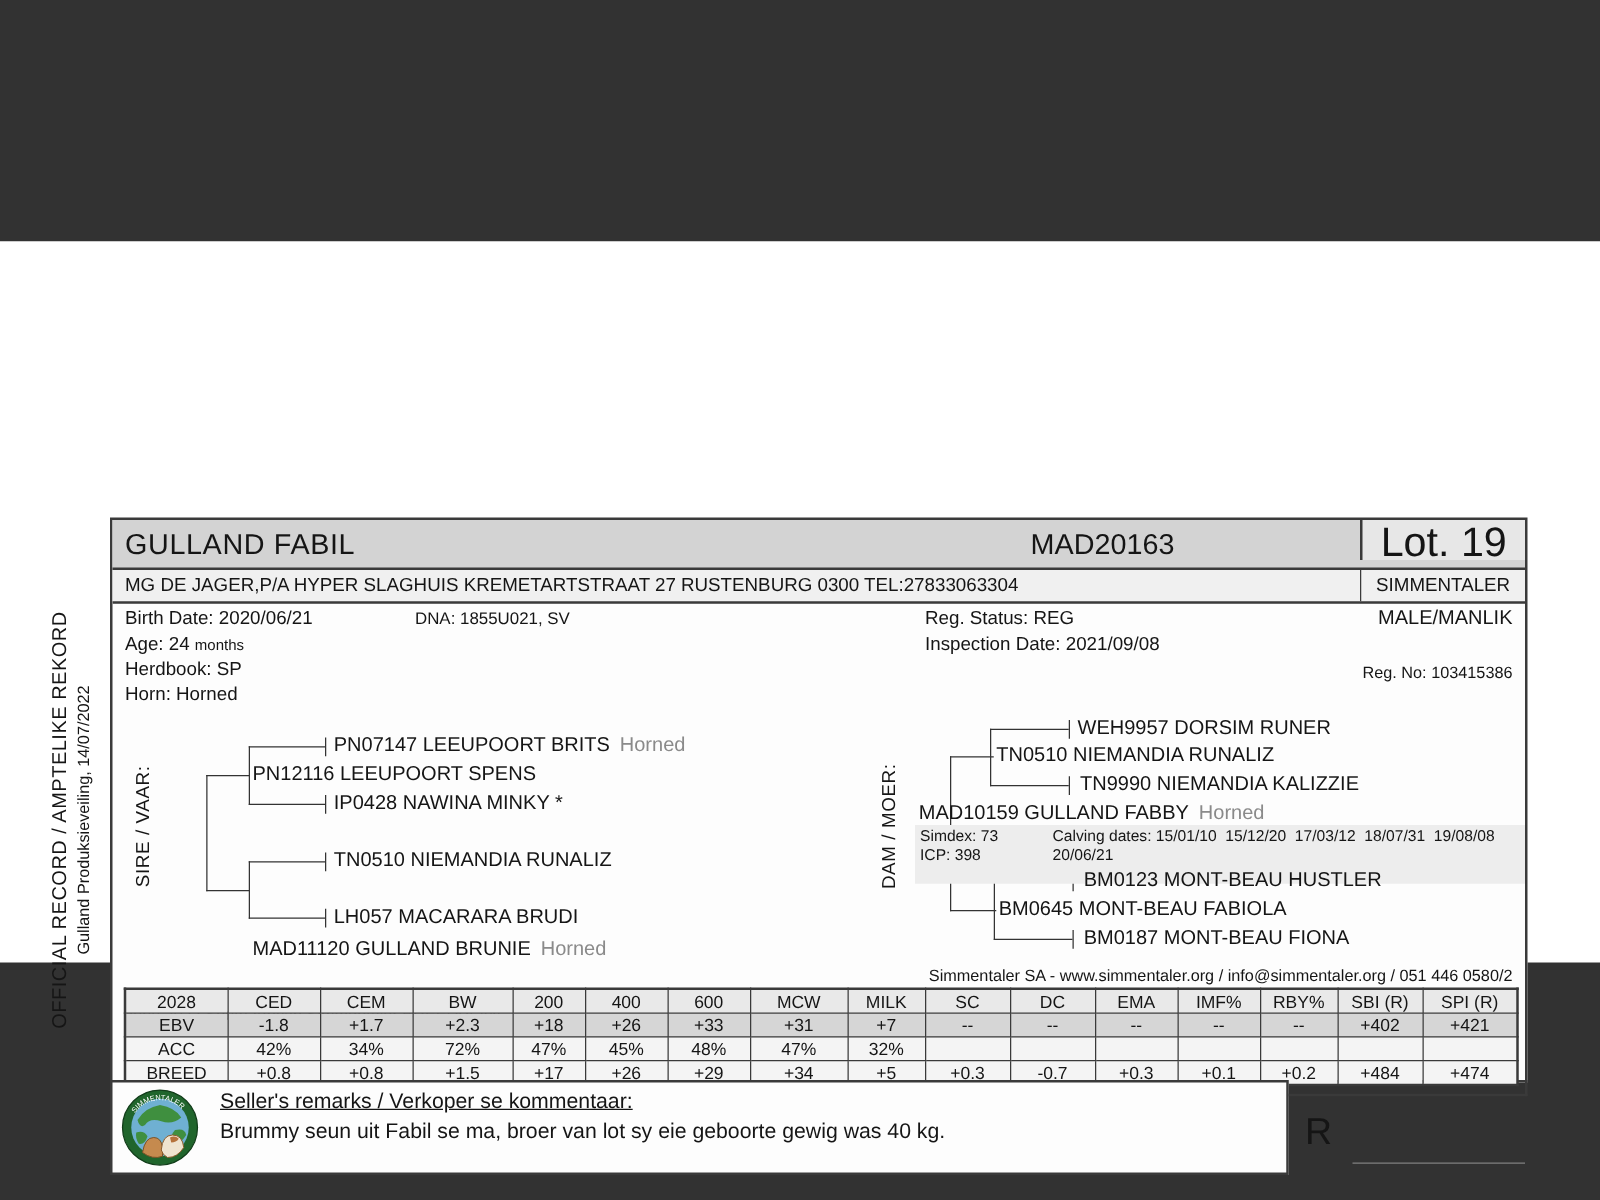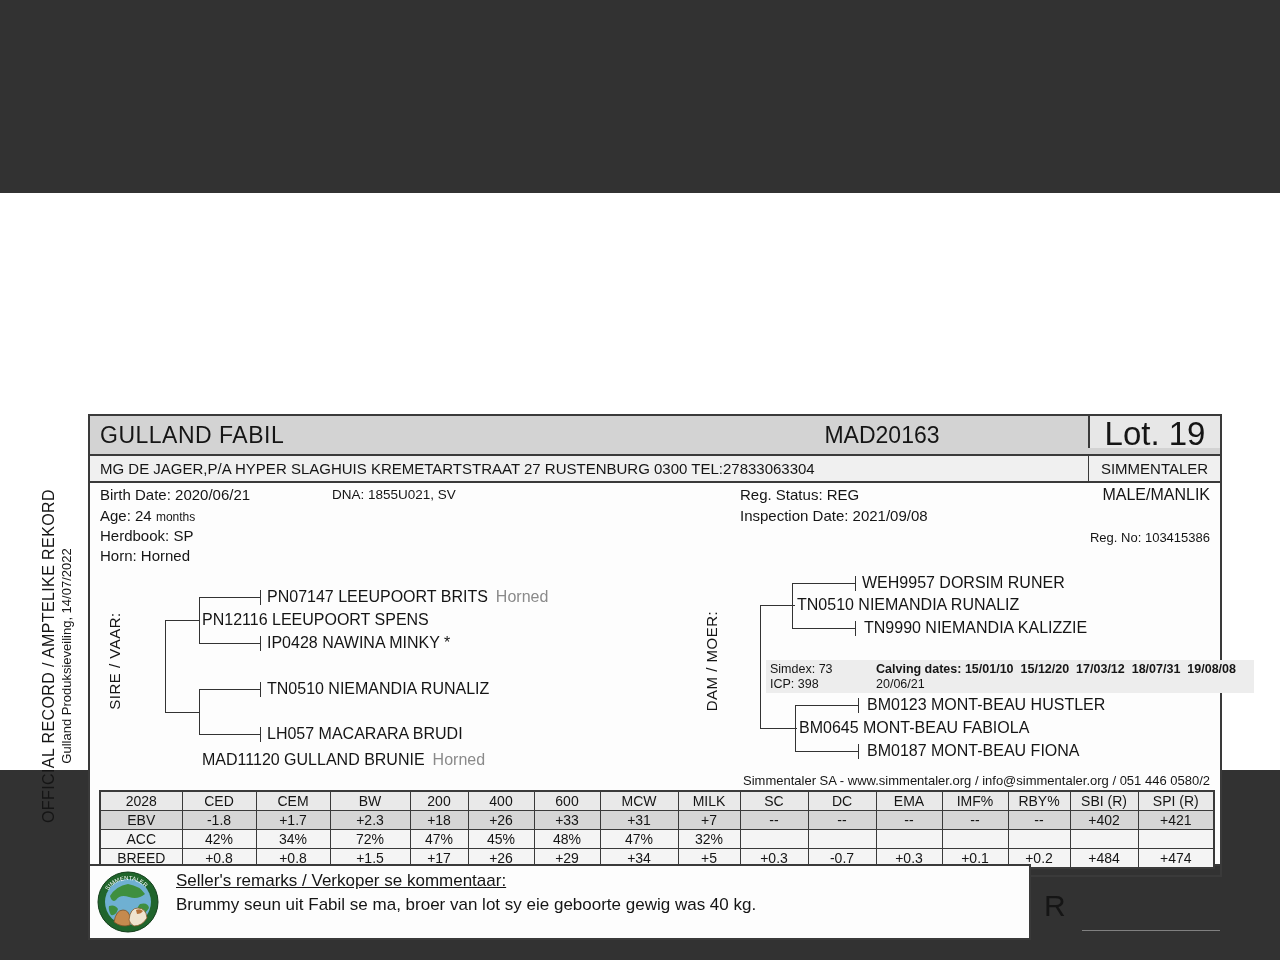--- a/index.html
+++ b/index.html
@@ -33,21 +33,21 @@
   .fld{position:absolute;font-size:15px;white-space:nowrap;}
   .fld.small{font-size:13.5px;}
   .unit{font-size:12px;}
 
   
   .ped-row{position:absolute;font-size:16px;line-height:18px;white-space:nowrap;}
   .horn{color:#8a8a8a;margin-left:8px;}
   .pline{position:absolute;background:#333;}
   .vlab{position:absolute;width:116px;height:18px;transform:rotate(-90deg);
     text-align:center;font-size:15px;letter-spacing:.5px;}
-  .dam-strip{position:absolute;left:642px;top:244px;width:488px;height:33px;background:#ededed;margin-left:34px;}
+  .dam-strip{position:absolute;left:642px;top:244px;width:488px;height:47px;background:#ededed;}
   .strip-txt{position:absolute;font-size:12.5px;white-space:pre;}
 
   
   .cap{position:absolute;top:357px;font-size:13px;white-space:nowrap;}
   table.ebv{position:absolute;left:9px;top:374px;width:1116px;border-collapse:collapse;
     table-layout:fixed;border:2px solid #3a3a3a;}
   table.ebv td{border:1px solid #3a3a3a;text-align:center;font-size:14px;height:18px;padding:0;}
   tr.hdr td{background:#e9e9e9;}
   tr.ebv-row td{background:#d6d6d6;}
   tr.acc-row td,tr.breed-row td{background:#f4f4f4;}
@@ -176,25 +176,28 @@
 
     <div class="ped-row" style="left:772px;top:158px;">
       <span>WEH9957 DORSIM RUNER</span><span class="horn"></span>
     </div>
     <div class="ped-row" style="left:707px;top:180px;">
       <span>TN0510 NIEMANDIA RUNALIZ</span><span class="horn"></span>
     </div>
     <div class="ped-row" style="left:774px;top:203px;">
       <span>TN9990 NIEMANDIA KALIZZIE</span><span class="horn"></span>
     </div>
+    <div class="ped-row" style="left:645px;top:226px;">
+      <span>MAD10159 GULLAND FABBY</span><span class="horn">Horned</span>
+    </div>
 
     <div class="dam-strip">
       <span class="strip-txt" style="left:4px;top:2px;">Simdex: 73</span>
       <span class="strip-txt" style="left:4px;top:17px;">ICP: 398</span>
-      <span class="strip-txt" style="left:110px;top:2px;font-weight:bold;">Calving dates: 15/01/10  15/12/20  17/03/12  18/07/31  19/08/08</span>
+      <span class="strip-txt" style="left:110px;top:2px;">Calving dates: 15/01/10  15/12/20  17/03/12  18/07/31  19/08/08</span>
       <span class="strip-txt" style="left:110px;top:17px;">20/06/21</span>
     </div>
 
     <div class="ped-row" style="left:777px;top:280px;">
       <span>BM0123 MONT-BEAU HUSTLER</span><span class="horn"></span>
     </div>
     <div class="ped-row" style="left:709px;top:303px;">
       <span>BM0645 MONT-BEAU FABIOLA</span><span class="horn"></span>
     </div>
     <div class="ped-row" style="left:777px;top:326px;">

